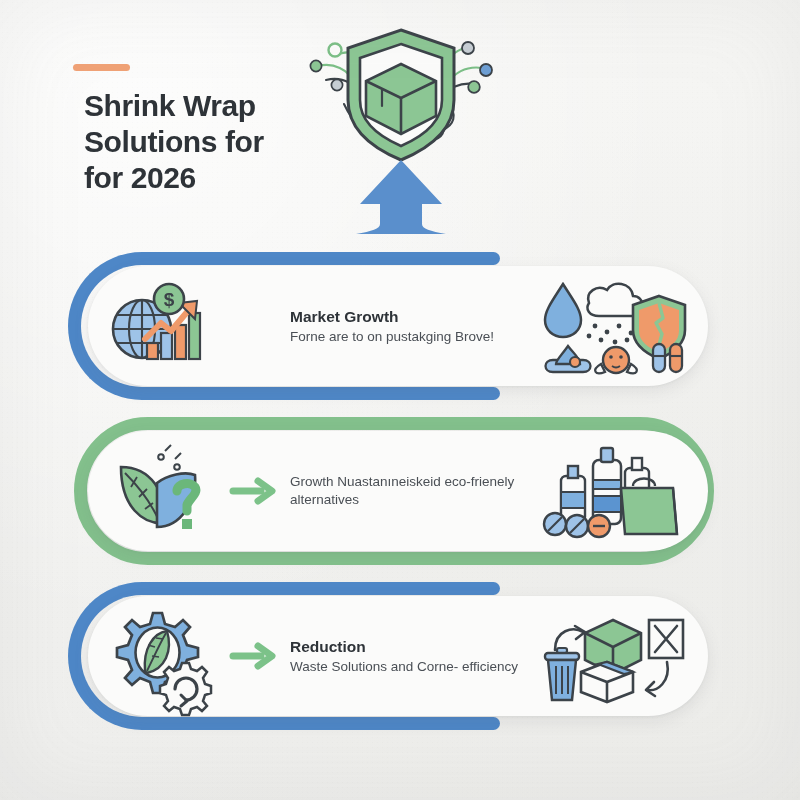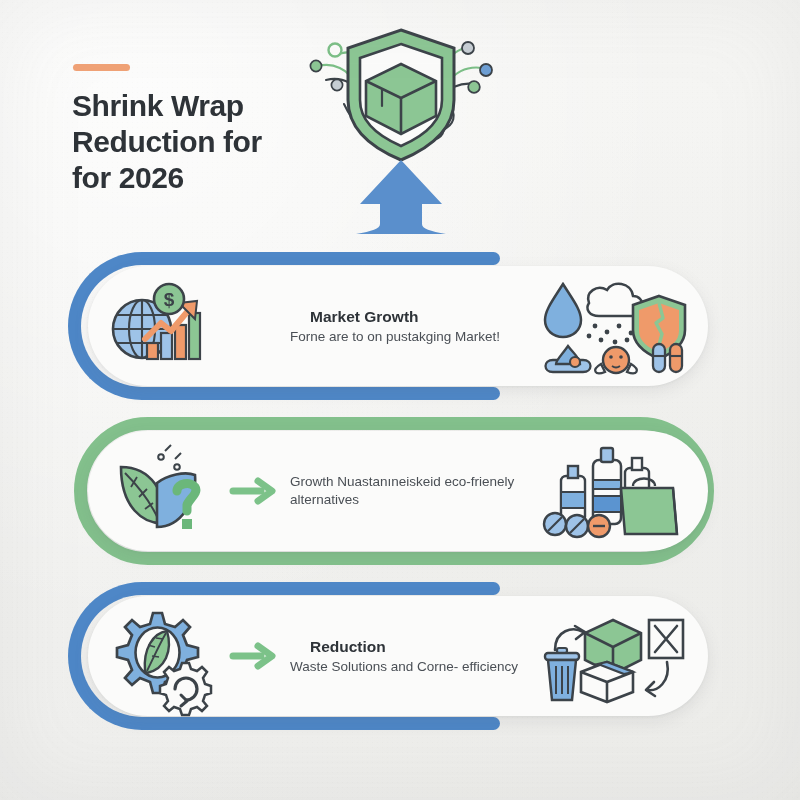--- a/index.html
+++ b/index.html
@@ -52,21 +52,21 @@
     left: 73px;
     top: 64px;
     width: 57px;
     height: 7px;
     border-radius: 4px;
     background: #f0a276;
   }
 
   .title {
     position: absolute;
-    left: 72px;
+    left: 84px;
     top: 88px;
     width: 250px;
     font-size: 30px;
     line-height: 36px;
     font-weight: bold;
     color: #2e3338;
     letter-spacing: -0.4px;
   }
   .title span { display: block; }
 
@@ -166,21 +166,20 @@
   .card-text {
     flex: 1 1 auto;
     padding-left: 4px;
   }
   .card-heading {
     font-size: 15.5px;
     font-weight: bold;
     color: #2e3338;
     line-height: 20px;
     margin-bottom: 1px;
-    margin-left: 20px;
   }
   .card-desc {
     font-size: 13.5px;
     color: #4a4f55;
     line-height: 18px;
     max-width: 230px;
   }
 
   .card-icon-right {
     flex: 0 0 160px;
@@ -197,21 +196,21 @@
 </head>
 <body>
 
 <div class="page"></div>
 <div class="grain"></div>
 
 <div class="accent-bar"></div>
 
 <div class="title">
   <span>Shrink Wrap</span>
-  <span>Reduction for</span>
+  <span>Solutions for</span>
   <span>for 2026</span>
 </div>
 
 <div class="hero">
   <svg width="210" height="228" viewBox="0 0 210 228">
     <g fill="none" stroke="#3c4349" stroke-width="2.1" stroke-linecap="round">
 
       <path d="M40 48 C 52 40, 66 46, 72 60" stroke="#7cbf87"></path>
       <path d="M22 58 C 38 54, 52 62, 58 74" stroke="#7cbf87"></path>
       <path d="M30 72 C 46 68, 58 76, 66 86"></path>
@@ -273,21 +272,21 @@
 
           <circle cx="60" cy="16" r="15" fill="#8cc694" stroke="#3c4349" stroke-width="2.6"></circle>
           <text x="60" y="23" font-family="'Liberation Sans', sans-serif" font-size="19" font-weight="bold" fill="#3c4349" text-anchor="middle">$</text>
         </svg>
       </div>
 
       <div class="card-arrow"></div>
 
       <div class="card-text">
         <div class="card-heading">Market Growth</div>
-        <div class="card-desc">Forne are to on pustakging Market!</div>
+        <div class="card-desc">Forne are to on pustakging Brove!</div>
       </div>
 
       <div class="card-icon-right">
         <svg width="150" height="100" viewBox="0 0 150 100">
 
           <path d="M24 8 C 14 24, 6 34, 6 44 C 6 54, 14 61, 24 61 C 34 61, 42 54, 42 44 C 42 34, 34 24, 24 8 Z" fill="#7fb0de" stroke="#3c4349" stroke-width="2.5"></path>
 
           <path d="M60 40 C 50 40, 46 33, 50 27 C 46 16, 58 8, 68 14 C 74 4, 92 6, 94 20 C 106 20, 108 38, 96 40 Z" fill="#fbfbfa" stroke="#3c4349" stroke-width="2.5"></path>
 
           <g fill="#3c4349">

